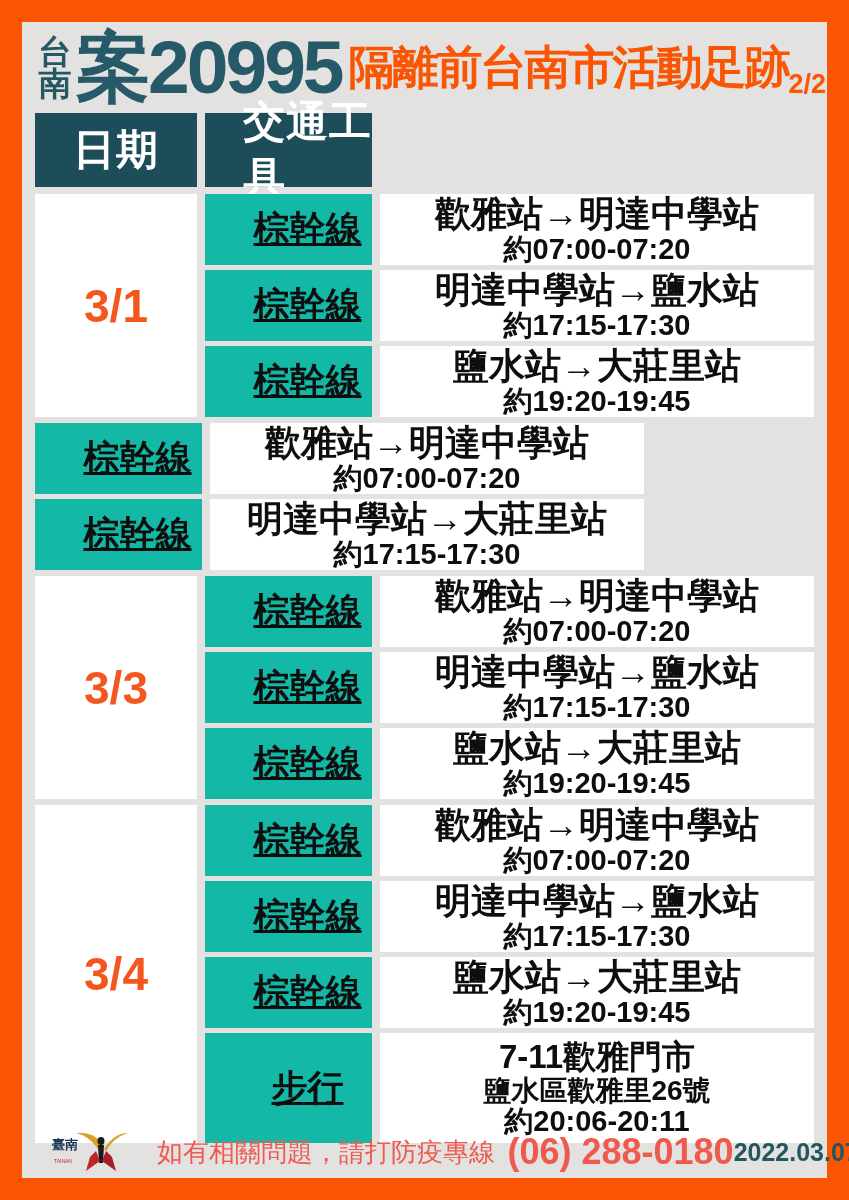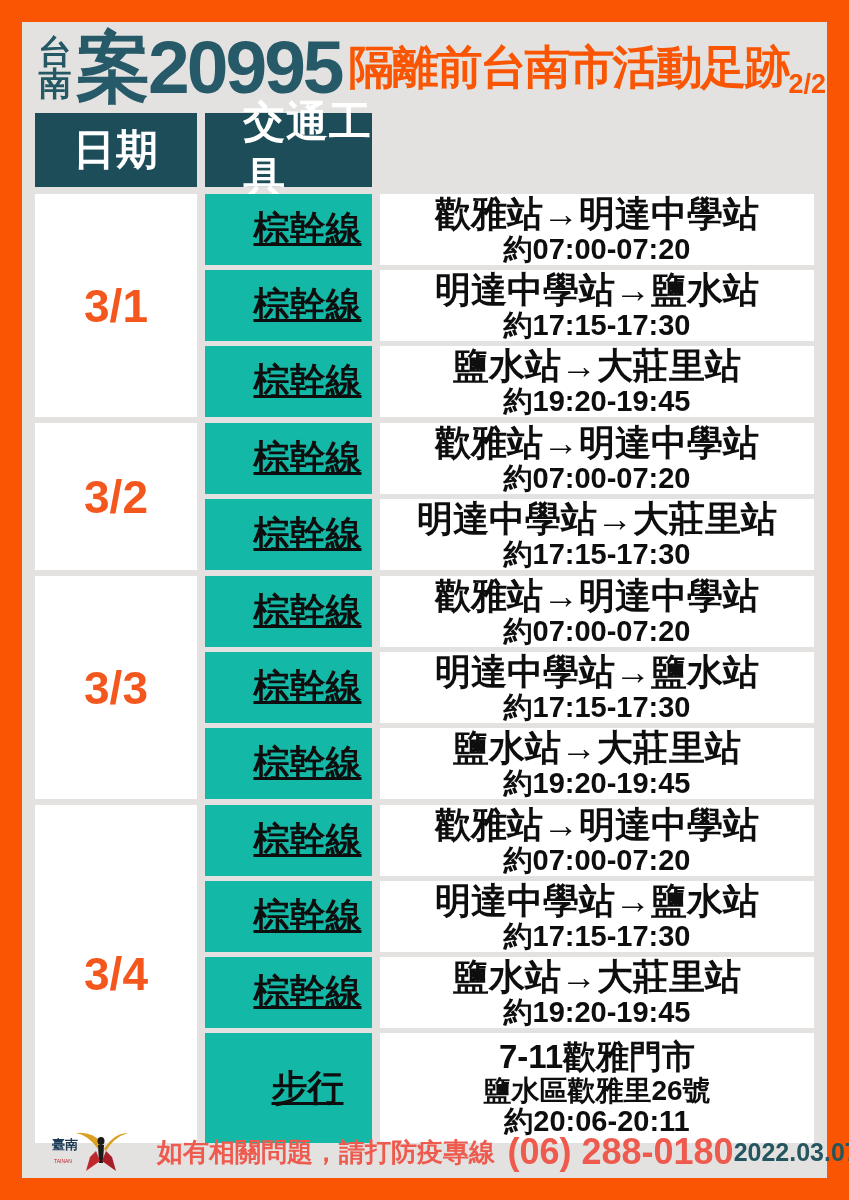--- a/index.html
+++ b/index.html
@@ -117,21 +117,21 @@
   .footer {
     position: absolute;
     left: 0; right: 0; bottom: 0;
     height: 48px;
     display: flex;
     align-items: center;
     padding: 0 13px 4px 30px;
   }
   .logo { width: 105px; flex: none; display: flex; align-items: center; }
   .hotline { flex: 1; text-align: center; color: #EE5A4E; white-space: nowrap; }
-  .hotline-prefix { font-size: 26px; font-weight: bold; vertical-align: middle; }
+  .hotline-prefix { font-size: 26px; font-weight: normal; vertical-align: middle; }
   .hotline-number { font-size: 36px; font-weight: bold; margin-left: 8px; vertical-align: middle; margin-top: 28px; }
   .footer-date { color: #24565F; font-size: 25px; font-weight: bold; flex: none; }
 </style>
 </head>
 <body>
 
 <div class="content">
 
   <div class="header-band">
     <div class="city-vertical">台南</div>
@@ -168,21 +168,20 @@
           <div class="transport-cell w-transport">棕幹線</div>
           <div class="activity-cell w-activity">
             <span class="route">鹽水站→大莊里站</span>
             <span class="time">約19:20-19:45</span>
           </div>
         </div>
       </div>
     </div>
 
     <div class="group">
-      <div class="date-cell w-date">3/2</div>
       <div class="rows">
         <div class="row">
           <div class="transport-cell w-transport">棕幹線</div>
           <div class="activity-cell w-activity">
             <span class="route">歡雅站→明達中學站</span>
             <span class="time">約07:00-07:20</span>
           </div>
         </div>
         <div class="row">
           <div class="transport-cell w-transport">棕幹線</div>

